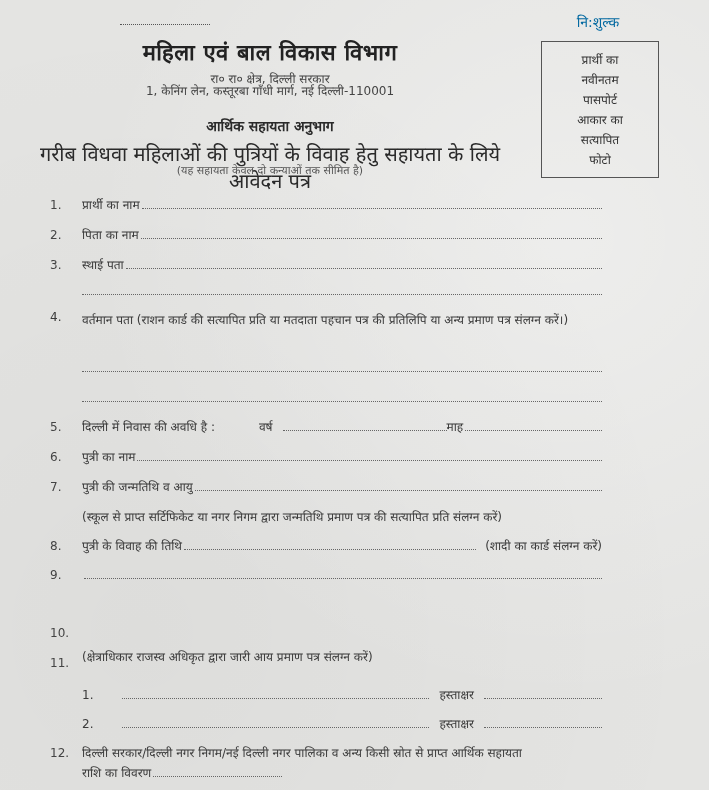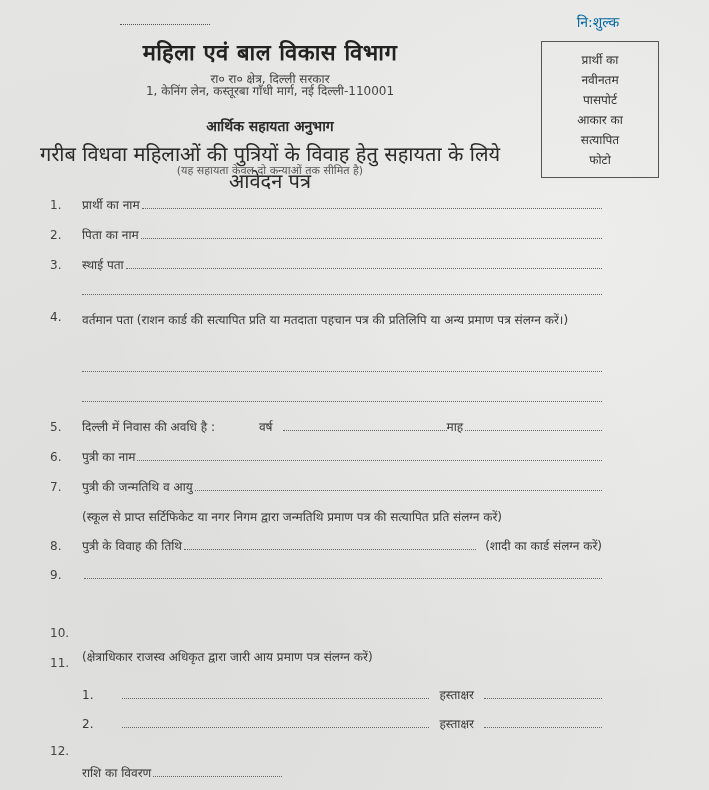--- a/index.html
+++ b/index.html
@@ -195,17 +195,18 @@
 </div>
 <div class="abs sig-row" style="top:715px;">
   <span class="num">2.</span>
   <span class="fill"></span>
   <span class="sig-label">हस्ताक्षर</span>
   <span class="fill short"></span>
 </div>
 
 <div class="abs row" style="top:744px;width:570px;">
   <span class="num">12.</span>
+  <span class="label">दिल्ली सरकार/दिल्ली नगर निगम/नई दिल्ली नगर पालिका व अन्य किसी स्रोत से प्राप्त आर्थिक सहायता</span>
 </div>
 <div class="abs row" style="top:764px;left:82px;width:200px;">
   <span class="label">राशि का विवरण</span>
   <span class="fill"></span>
 </div>
 
 </body></html>

